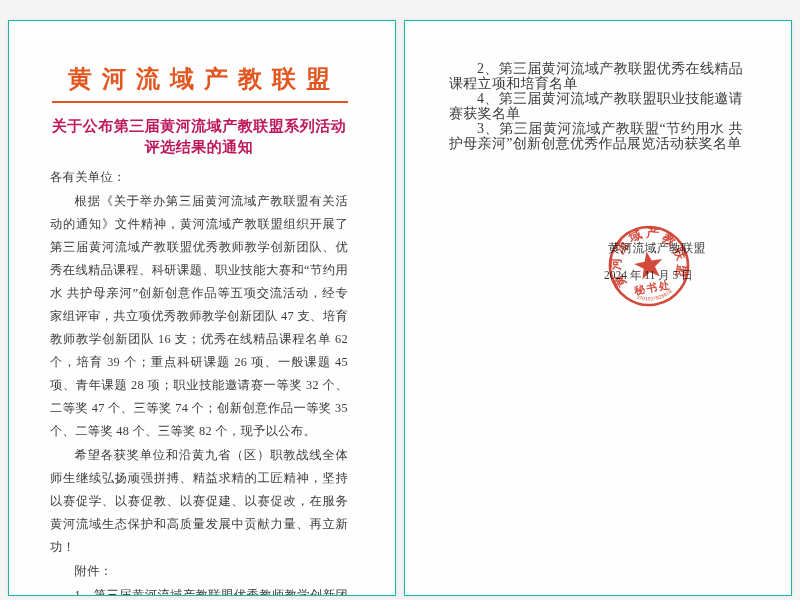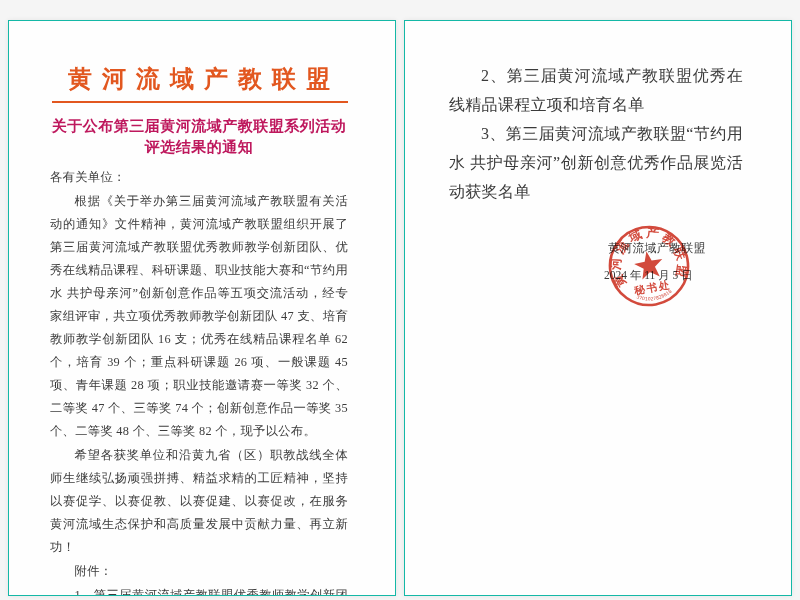--- a/index.html
+++ b/index.html
@@ -56,22 +56,22 @@
     font-size:12.3px;
     line-height:23px;
     letter-spacing:0.3px;
     text-align:justify;
   }
   .body-text p{margin:1px;}
   .indent{text-indent:2em;}
 
   .body-right{
     margin-top:40px;
-    font-size:16px;
-    line-height:29px;
+    font-size:14px;
+    line-height:15px;
     letter-spacing:0.3px;
     text-align:justify;
   }
   .body-right p{margin:0;text-indent:2em;}
 
   .signature{
     position:absolute;
     left:203px;top:219px;
     color:#3c3c3c;
   }
@@ -114,20 +114,21 @@
       <p class="indent">根据《关于举办第三届黄河流域产教联盟有关活动的通知》文件精神，黄河流域产教联盟组织开展了第三届黄河流域产教联盟优秀教师教学创新团队、优秀在线精品课程、科研课题、职业技能大赛和“节约用水 共护母亲河”创新创意作品等五项交流活动，经专家组评审，共立项优秀教师教学创新团队 47 支、培育教师教学创新团队 16 支；优秀在线精品课程名单 62 个，培育 39 个；重点科研课题 26 项、一般课题 45 项、青年课题 28 项；职业技能邀请赛一等奖 32 个、二等奖 47 个、三等奖 74 个；创新创意作品一等奖 35 个、二等奖 48 个、三等奖 82 个，现予以公布。</p>
       <p class="indent">希望各获奖单位和沿黄九省（区）职教战线全体师生继续弘扬顽强拼搏、精益求精的工匠精神，坚持以赛促学、以赛促教、以赛促建、以赛促改，在服务黄河流域生态保护和高质量发展中贡献力量、再立新功！</p>
       <p class="indent">附件：</p>
       <p class="indent">1、第三届黄河流域产教联盟优秀教师教学创新团队立项和培育名单</p>
     </div>
   </div>
 
   <div class="paper paper-right">
     <div class="body-right">
       <p>2、第三届黄河流域产教联盟优秀在线精品课程立项和培育名单</p>
+      <p>4、第三届黄河流域产教联盟职业技能邀请赛获奖名单</p>
       <p>3、第三届黄河流域产教联盟“节约用水 共护母亲河”创新创意优秀作品展览活动获奖名单</p>
     </div>
 
     <div class="signature">
       <div class="sig-org">黄河流域产教联盟</div>
       <div class="sig-date">2024 年 11 月 5 日</div>
     </div>
 
     <svg class="seal" viewBox="0 0 120 120">
       <defs>

